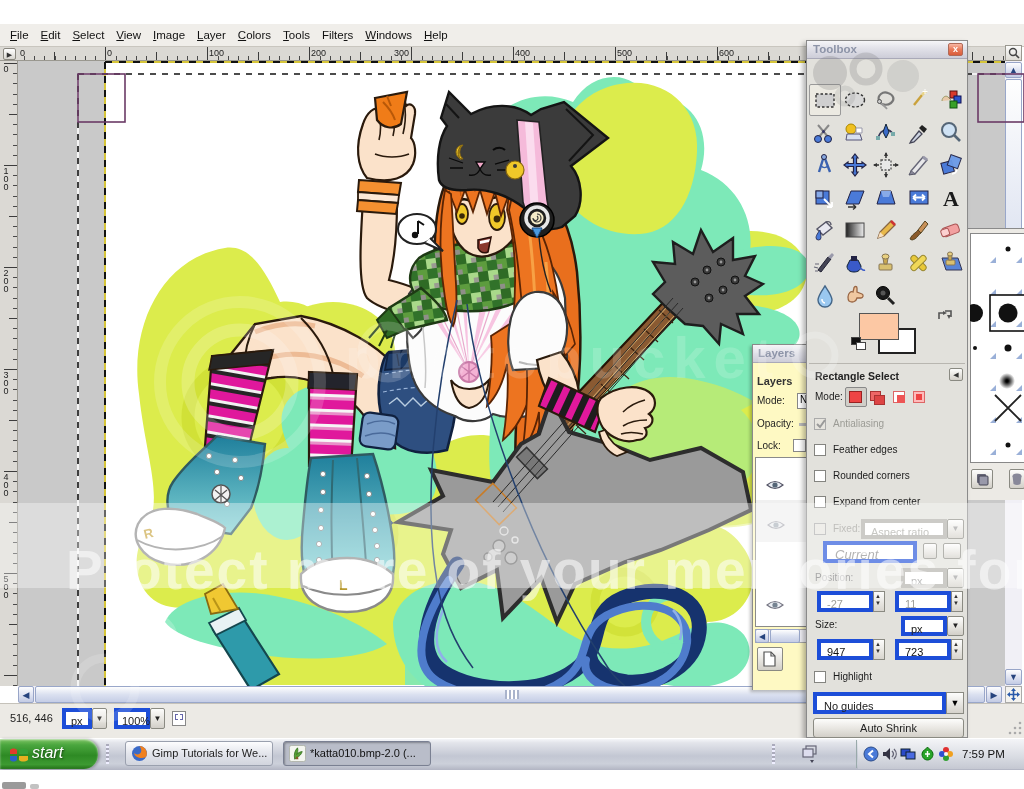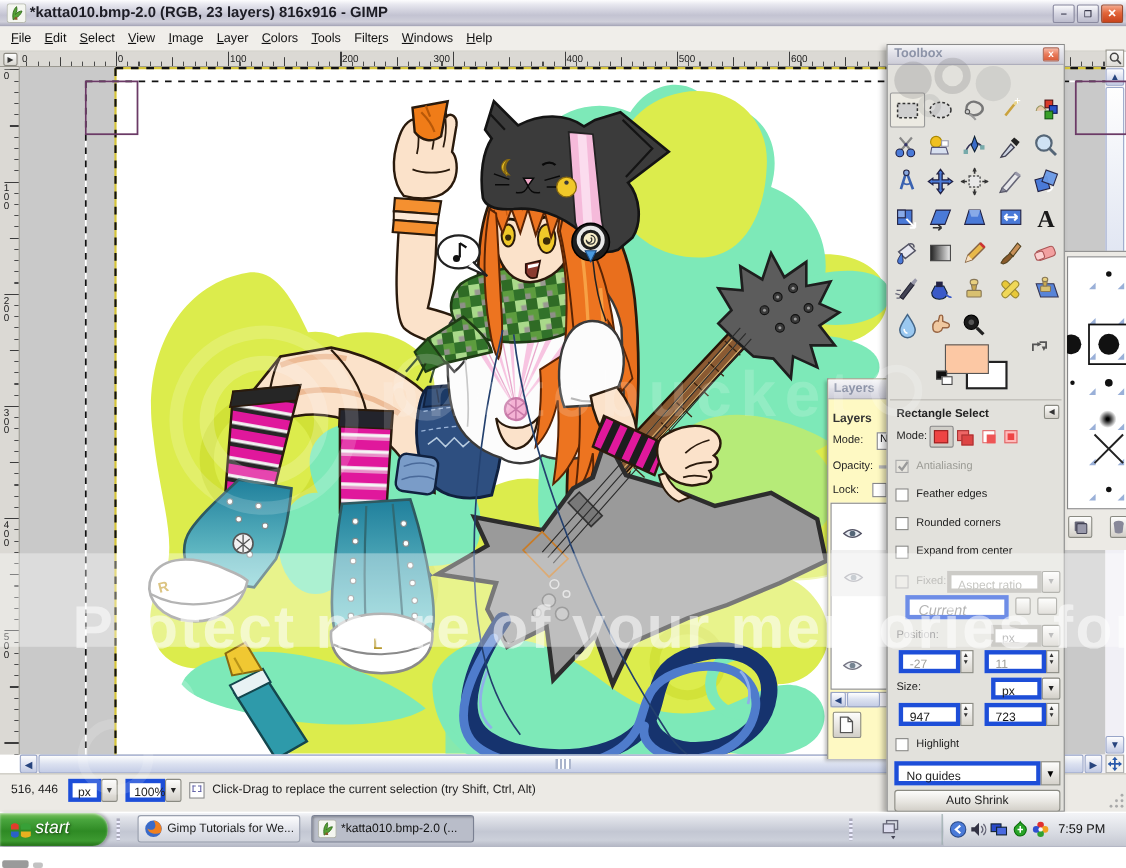--- a/index.html
+++ b/index.html
@@ -276,31 +276,20 @@
       <path fill="none" stroke="#23406e" stroke-width="1.5" d="M362 242 C372 330 420 480 498 598 C505 610 512 618 520 624"></path>
       <ellipse cx="312" cy="167" rx="19" ry="15" fill="#fff" stroke="#222" stroke-width="2"></ellipse>
       <path fill="#fff" stroke="#222" stroke-width="2" d="M325 176 L338 189 L320 181"></path>
       <path fill="none" stroke="#111" stroke-width="2" d="M313 159 L313 172 M313 159 L319 163"></path>
       <circle cx="310" cy="173" r="3.2" fill="#111"></circle>
       <path fill="#2e9aaa" stroke="#14474e" stroke-width="2.2" d="M108 568 L136 553 L174 612 L146 628 Z"></path>
       <path fill="#e8f2f4" stroke="#14474e" stroke-width="1.8" d="M104 561 L134 546 L141 558 L111 573 Z"></path>
       <path fill="#f0c832" stroke="#8a6a10" stroke-width="1.8" d="M106 552 L100 532 L118 522 L133 547 Z"></path>
       <path stroke="#b89418" stroke-width="2" d="M108 536 L116 550"></path>
     </svg>
-    <div id="titlebar" class="abs">
-      <svg class="abs" style="left:6px;top:3px" width="18" height="18" viewBox="0 0 18 18">
-        <rect x="0.5" y="0.5" width="17" height="17" rx="2" fill="#f4f6f0" stroke="#b0b4a8" stroke-width="0.8"></rect>
-        <path d="M6 15 C5 10 6 6 9 3 C10 6 9 8 8 10 C10 8 12 7 14 7 C13 10 11 12 9 13 Z" fill="#55a035" stroke="#2e6a18" stroke-width="0.8"></path>
-        <path d="M7 15 L10 15 L9.5 12.5 L7.5 12.5 Z" fill="#8a5a2a"></path>
-      </svg>
-      <div class="abs ttl">*katta010.bmp-2.0 (RGB, 23 layers) 816x916 - GIMP</div>
-      <div class="abs wbtn" style="left:957px">–</div>
-      <div class="abs wbtn" style="left:979px;font-size:8px">❐</div>
-      <div class="abs wbtn close" style="left:1001px">✕</div>
-    </div>
     <div id="menubar" class="abs"><span><u>F</u>ile</span><span><u>E</u>dit</span><span><u>S</u>elect</span><span><u>V</u>iew</span><span><u>I</u>mage</span><span><u>L</u>ayer</span><span><u>C</u>olors</span><span><u>T</u>ools</span><span>Filte<u>r</u>s</span><span><u>W</u>indows</span><span><u>H</u>elp</span></div>
     <div id="cornerbox" class="abs"></div>
     <div class="abs" style="left:3px;top:48px;width:13px;height:12px;background:linear-gradient(180deg,#fff,#d8d6d0);border:1px solid #8a8880;border-radius:2px;font-size:7px;color:#333;text-align:center;line-height:11px">▶</div>
     <div id="hruler" class="abs"></div>
     <div class="abs hrlab" style="left:107px">0</div>
     <div class="abs hrlab" style="left:209px">100</div>
     <div class="abs hrlab" style="left:311px">200</div>
     <div class="abs hrlab" style="left:394px">300</div>
     <div class="abs hrlab" style="left:515px">400</div>
     <div class="abs hrlab" style="left:617px">500</div>
@@ -332,21 +321,20 @@
       <path d="M7.5 7.5 L11 11" stroke="#444" stroke-width="1.6"></path>
     </svg>
     <div id="statusbar" class="abs"></div>
     <div class="abs st" style="left:10px;top:712px">516, 446</div>
     <div class="abs gtkfield" style="left:62px;top:708px;width:30px;height:21px;padding:3px 0 0 5px">px</div>
     <div class="abs gtkbtn varr" style="left:92px;top:708px;width:15px;height:21px;line-height:19px">▼</div>
     <div class="abs gtkfield" style="left:114px;top:708px;width:36px;height:21px;padding:3px 0 0 4px">100%</div>
     <div class="abs gtkbtn varr" style="left:150px;top:708px;width:15px;height:21px;line-height:19px">▼</div>
     <div class="abs" style="left:172px;top:711px;width:14px;height:15px;border:1px solid #888;background:#fff"></div>
     <div class="abs" style="left:175px;top:714px;width:8px;height:6px;border:1px dashed #66a;"></div>
-    <div class="abs st" style="left:193px;top:712px">Click-Drag to replace the current selection (try Shift, Ctrl, Alt)</div>
     <svg class="abs" style="left:1008px;top:721px" width="14" height="14">
       <g fill="#aaa">
         <circle cx="12" cy="2" r="1.3"></circle>
         <circle cx="12" cy="7" r="1.3"></circle>
         <circle cx="12" cy="12" r="1.3"></circle>
         <circle cx="7" cy="7" r="1.3"></circle>
         <circle cx="7" cy="12" r="1.3"></circle>
         <circle cx="2" cy="12" r="1.3"></circle>
       </g>
     </svg>

